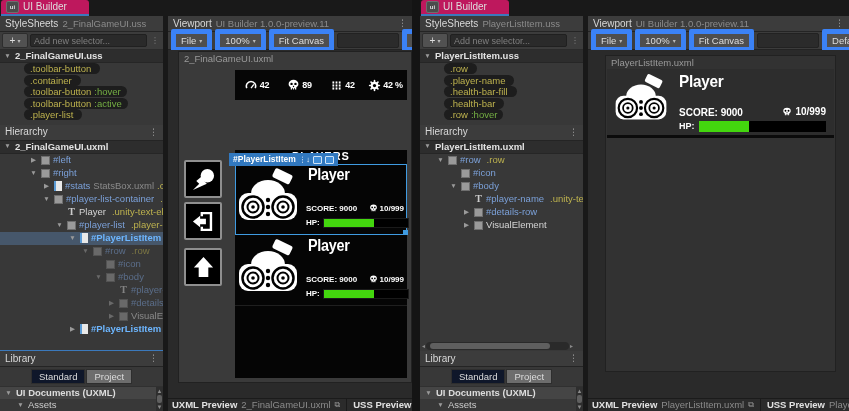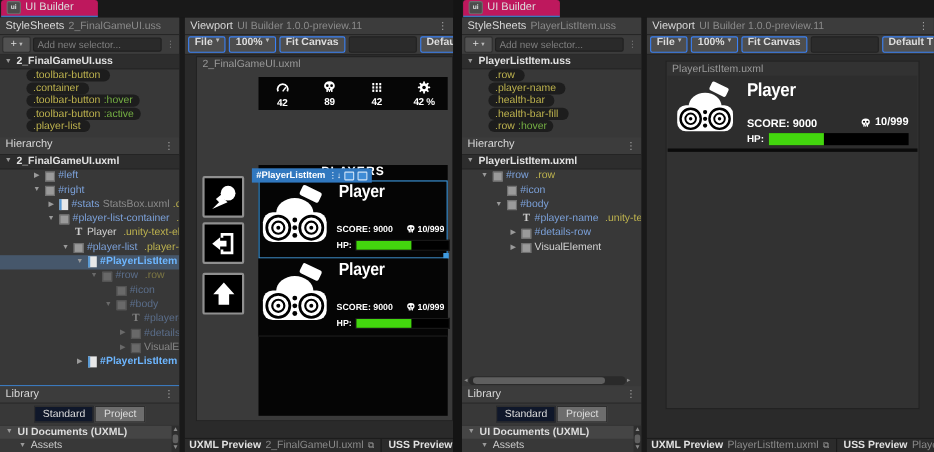--- a/index.html
+++ b/index.html
@@ -81,39 +81,39 @@
   .sarrow{color:#8a8a8a;font-size:6px;}
   .vscroll{position:absolute;right:0;top:371px;bottom:0;width:7px;background:#2e2e2e;
            display:flex;flex-direction:column;align-items:center;justify-content:space-between;padding:1px 0;box-sizing:border-box;}
   .vthumb{width:5px;flex:1;margin:1px 0;background:#5f5f5f;border-radius:2px;}
 
   
   .vp{position:absolute;left:168px;right:0;top:16px;bottom:0;background:#2a2a2a;
       display:flex;flex-direction:column;overflow:hidden;}
   .vp-toolbar{height:17px;flex:none;background:#3c3c3c;border-bottom:1px solid #232323;
               display:flex;align-items:center;gap:3px;padding:0 3px;font-size:9.5px;color:#dddddd;white-space:nowrap;}
-  .tbtn{height:13px;padding:0 5px;background:#4e4e4e;border:1px solid #3b82f6;border-radius:2px;
-        display:flex;gap:3px;font-weight:bold;}
+  .tbtn{height:13px;padding:0 5px;background:#4e4e4e;border:5px solid #3b82f6;border-radius:2px;
+        display:flex;align-items:center;gap:3px;}
   .tfield{width:56px;height:11px;background:#2b2b2b;border:1px solid #222222;border-radius:2px;}
   .tbtn.theme{min-width:78px;justify-content:space-between;background:#515151;}
   .vp-area{flex:1;position:relative;background:#2a2a2a;overflow:hidden;}
   .statusbar{height:12px;flex:none;background:#2b2b2b;border-top:1px solid #1b1b1b;
              display:flex;align-items:center;gap:4px;padding:0 4px;font-size:9.5px;white-space:nowrap;overflow:hidden;}
   .sb-label{color:#e2e2e2;font-weight:bold;}
   .sb-file{color:#8b8b8b;}
   .sb-ext{color:#9a9a9a;font-size:8px;}
   .sb-sep{width:1px;align-self:stretch;background:#1b1b1b;margin:0 2px;flex:none;}
 
   .canvas{position:absolute;background:#3a3a3a;border:1px solid #212121;box-sizing:border-box;overflow:hidden;}
   .canvas-title{color:#9a9a9a;font-size:9.5px;padding:2px 5px;}
 
   
   .gstats{position:absolute;left:56px;top:18px;width:172px;height:30px;background:#060606;
           display:grid;grid-template-columns:repeat(4,1fr);}
-  .gstat{display:flex;flex-direction:column;align-items:center;justify-content:center;gap:2px;}
+  .gstat{display:flex;flex-direction:row;align-items:center;justify-content:center;gap:2px;}
   .gval{color:#ffffff;font-size:9px;font-weight:bold;letter-spacing:-0.3px;}
   .gbtn{position:absolute;left:5px;width:38px;height:38px;background:#000000;border:2px solid #8f8f8f;
         border-radius:2px;display:flex;align-items:center;justify-content:center;box-sizing:border-box;}
   .gplayers{position:absolute;left:56px;top:98px;width:172px;height:228px;background:#050505;color:#ffffff;}
   .gp-title{height:13px;text-align:center;font-weight:bold;font-size:11px;letter-spacing:1px;padding-top:1px;}
   .gitem{position:relative;height:70px;border-bottom:1px solid #1f1f1f;background:#050505;}
   .gitem.sel{outline:1px solid #3f9be1;outline-offset:-1px;}
   .gtank{position:absolute;left:1px;top:3px;width:64px;height:64px;}
   .gname{position:absolute;left:73px;top:3px;font-size:16px;font-weight:bold;letter-spacing:-0.3px;
          transform:scaleX(.9);transform-origin:left;}
@@ -598,28 +598,28 @@
 
             <div class="pillrow">
               <span class="pill">
                 <span class="pname">.player-name</span>
                 <span class="ppseudo"></span>
               </span>
             </div>
 
             <div class="pillrow">
               <span class="pill">
+                <span class="pname">.health-bar-fill</span>
+                <span class="ppseudo"></span>
+              </span>
+            </div>
+
+            <div class="pillrow">
+              <span class="pill">
                 <span class="pname">.health-bar</span>
-                <span class="ppseudo"></span>
-              </span>
-            </div>
-
-            <div class="pillrow">
-              <span class="pill">
-                <span class="pname">.health-bar-fill</span>
                 <span class="ppseudo"></span>
               </span>
             </div>
 
 
             <div class="pillrow">
               <span class="pill">
                 <span class="pname">.row</span>
                 <span class="ppseudo">:hover</span>
               </span>

